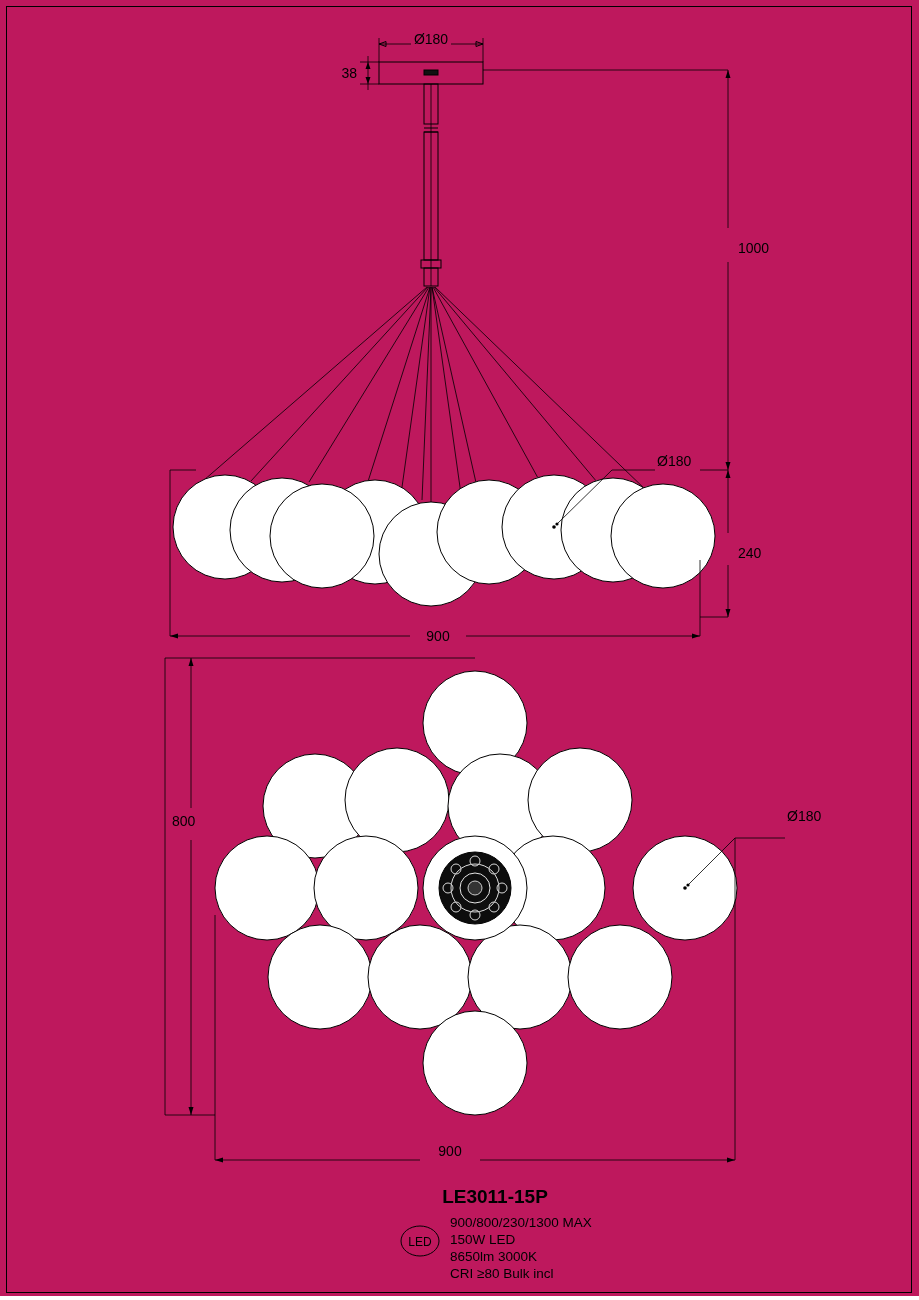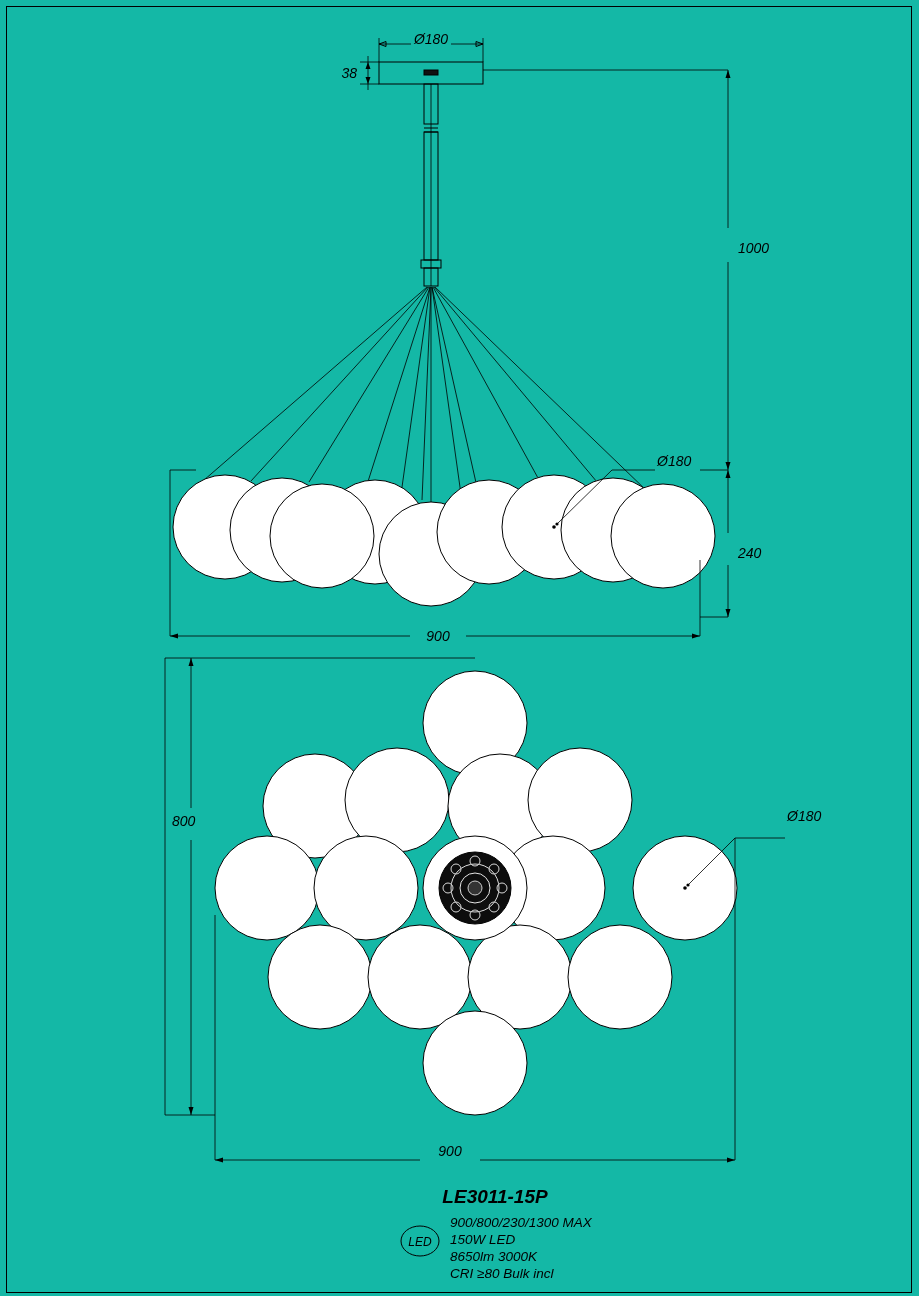--- a/index.html
+++ b/index.html
@@ -7,23 +7,22 @@
     padding: 0;
     background: #ffffff;
   }
   body {
     font-family: "Liberation Sans", sans-serif;
   }
   #sheet {
     position: relative;
     width: 919px;
     height: 1296px;
-    background: #14b8a6;
+    background: #be185d;
     overflow: hidden;
-    font-style: italic;
   }
   #frame {
     position: absolute;
     left: 6px;
     top: 6px;
     width: 906px;
     height: 1287px;
     border: 1px solid #000;
     box-sizing: border-box;
   }

